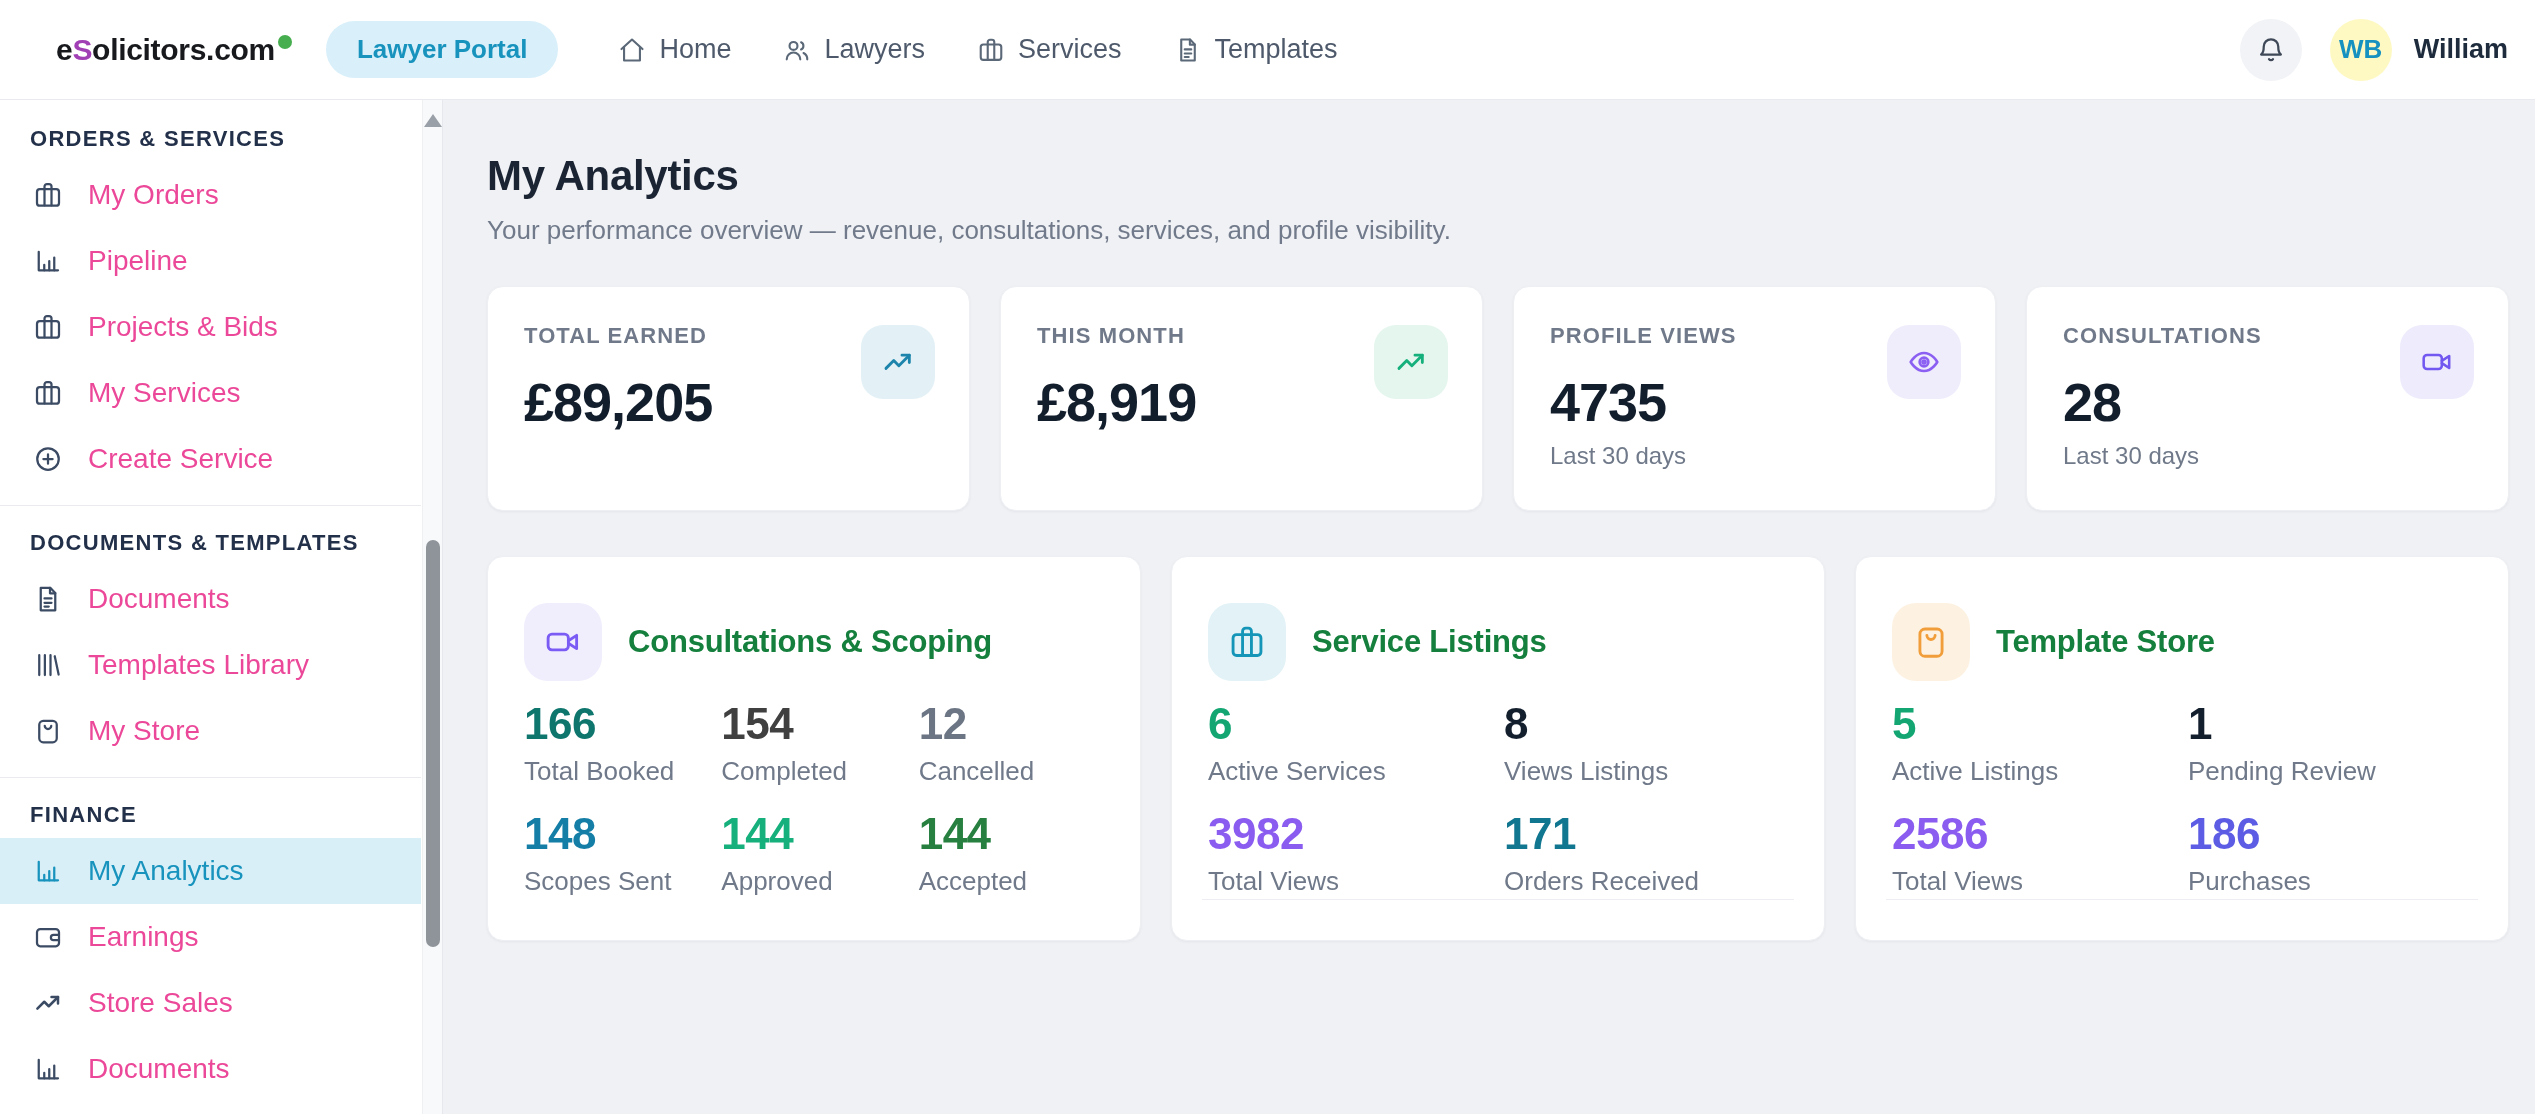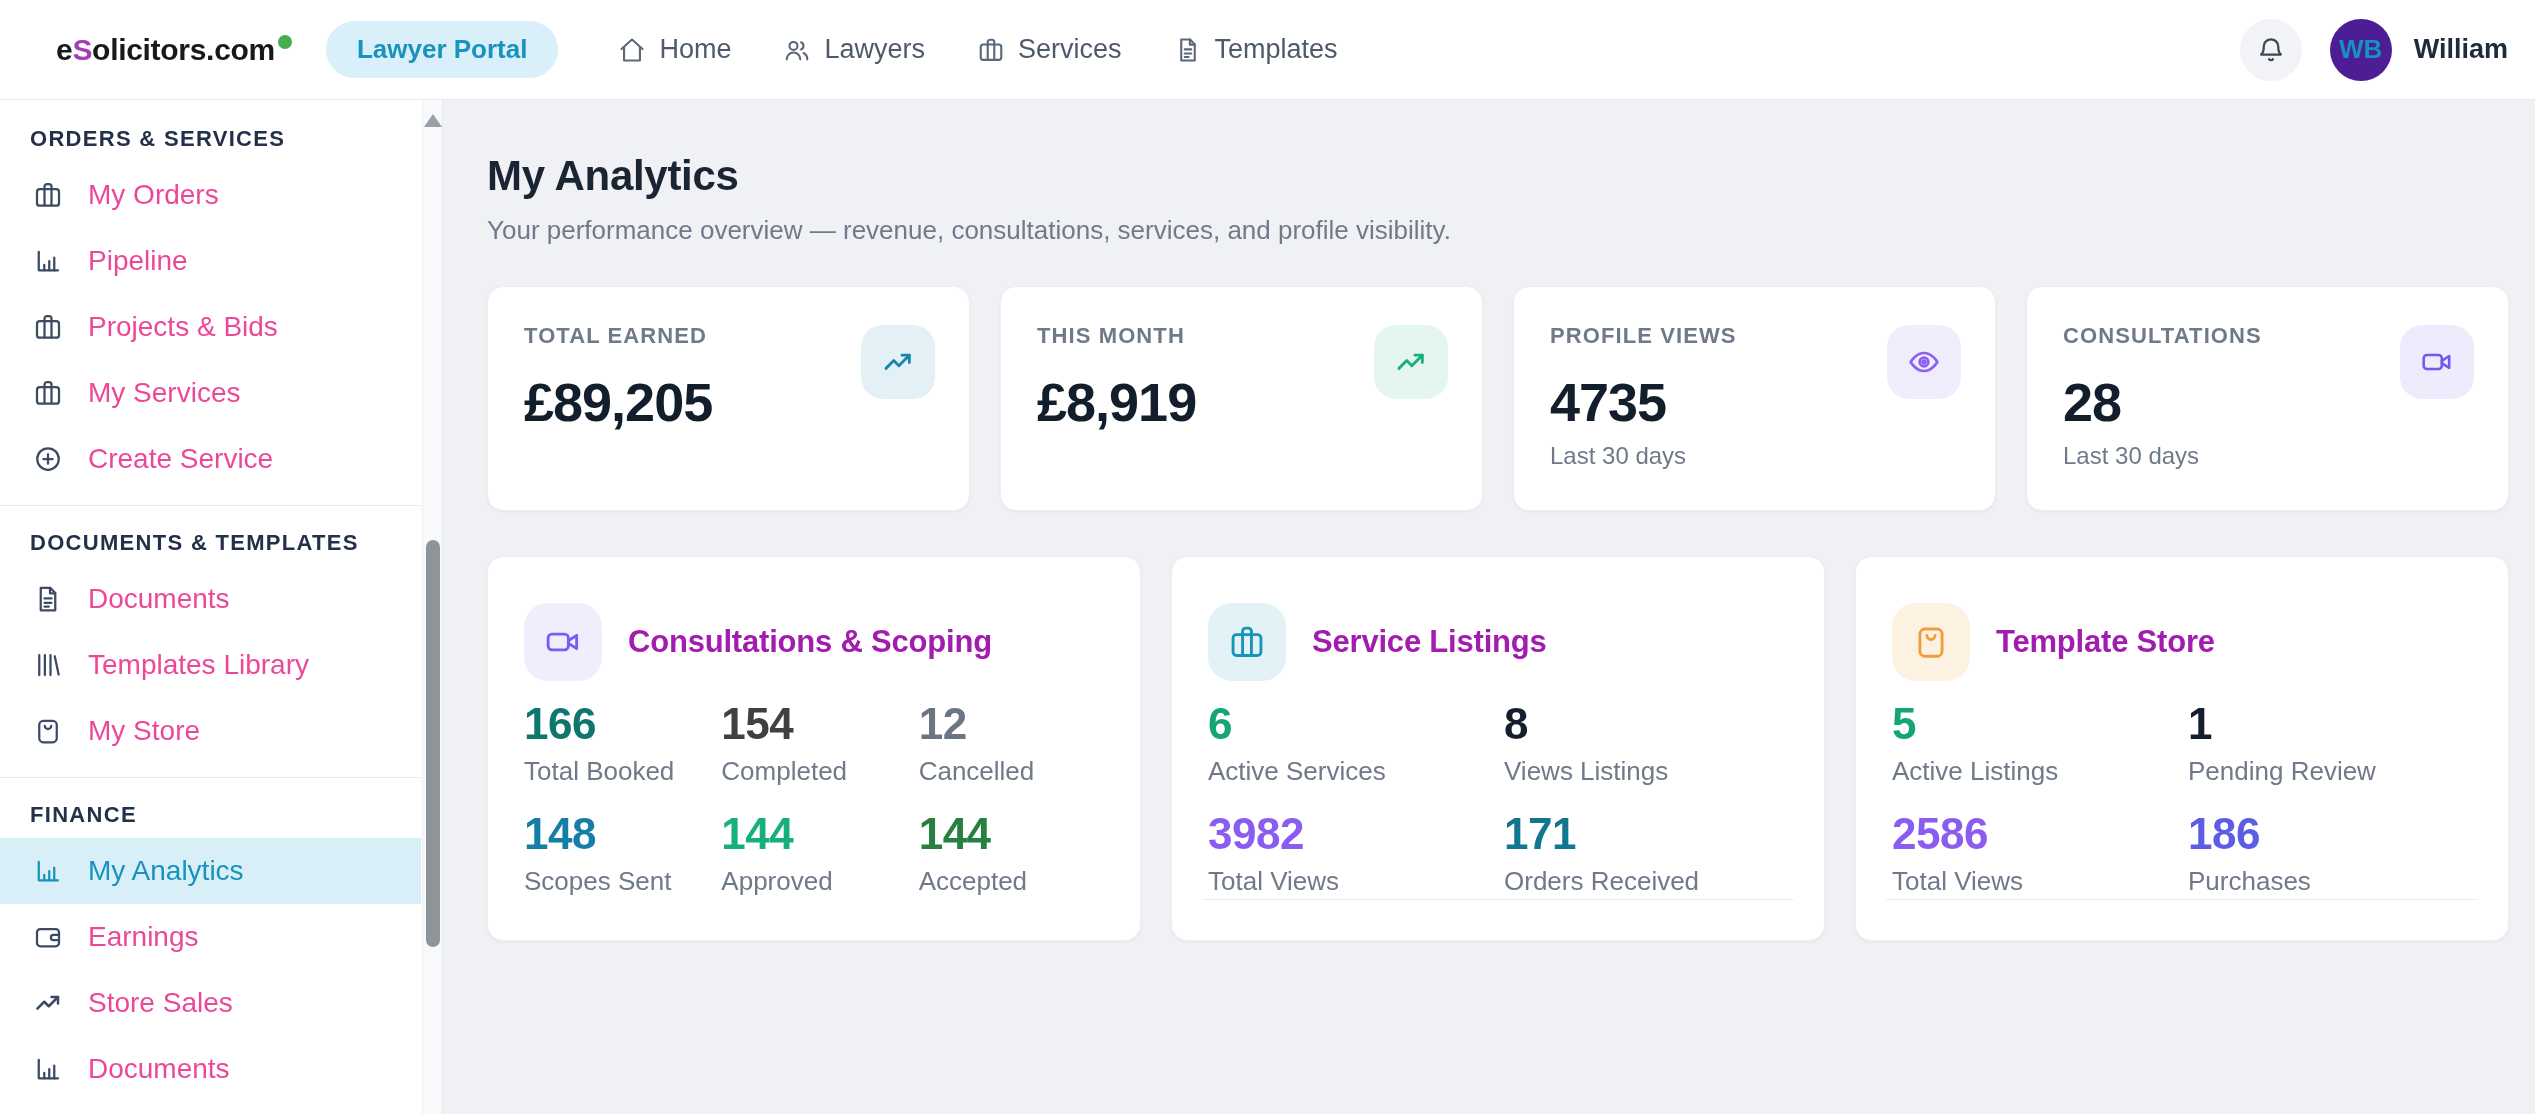--- a/index.html
+++ b/index.html
@@ -14,21 +14,21 @@
   .logo { font-size:30px; font-weight:700; color:#17191d; letter-spacing:-.3px; display:flex; align-items:flex-start; cursor:pointer; }
   .logo .accent { color:#a13fb5; }
   .logo .dot { width:14px; height:14px; border-radius:50%; background:#46ae4f; margin:2px 0 0 3px; }
   .portal-badge { margin-left:34px; background:#d9effa; color:#1793bd; font-size:26px; font-weight:700; padding:13px 31px; border-radius:999px; white-space:nowrap;text-align:center; }
   .nav { display:flex; align-items:center; gap:52px; margin-left:60px; }
   .nav-item { display:flex; align-items:center; gap:13px; font-size:27px; color:#4e5a6b; cursor:pointer; }
   .nav-item .ic { width:28px; height:28px; color:#5b6878; }
   .top-right { margin-left:auto; display:flex; align-items:center; }
   .bell-btn { width:62px; height:62px; border-radius:50%; background:#f2f3f6; display:grid; place-items:center; color:#3e4857; cursor:pointer; }
   .bell-btn .ic { width:30px; height:30px; }
-  .avatar { width:62px; height:62px; border-radius:50%; background:#4c1d95; display:grid; place-items:center; color:#1691c0; font-size:26px; font-weight:700; margin-left:28px; cursor:pointer; }
+  .avatar { width:62px; height:62px; border-radius:50%; background:#fef9c3; display:grid; place-items:center; color:#1691c0; font-size:26px; font-weight:700; margin-left:28px; cursor:pointer; }
   .username { font-size:27px; font-weight:700; color:#1d2b3c; margin-left:22px; cursor:pointer; }
 
   
   .shell { display:flex; height:1014px; }
 
   
   .sidebar { width:443px; background:#fff; border-right:1px solid #e6e8ed; position:relative; padding:2px 21px 0 0; }
   .sec-title { font-size:22px; font-weight:700; color:#233049; letter-spacing:1.3px; margin:24px 0 10px 30px; white-space:nowrap; }
   .side-item { display:flex; align-items:center; height:66px; padding-left:33px; gap:25px; font-size:28px; color:#ec4899; cursor:pointer; }
   .side-item .ic { width:30px; height:30px; color:#3c4b64; flex:none; }
@@ -50,21 +50,21 @@
   .stat-value { margin-top:22px; font-size:54px; font-weight:700; color:#131e2d; letter-spacing:-1px; }
   .stat-note { position:absolute; left:36px; bottom:40px; font-size:24px; color:#6f7989; }
   .stat-ic { position:absolute; top:38px; right:34px; width:74px; height:74px; border-radius:22px; display:grid; place-items:center; }
   .stat-ic .ic { width:34px; height:34px; }
 
   .detail-row { margin-top:45px; display:grid; grid-template-columns:repeat(3,1fr); gap:30px; }
   .detail-card { background:#fff; border:1px solid #edeff3; border-radius:16px; height:385px; padding:0 36px; position:relative; box-shadow:0 1px 3px rgba(17,24,39,.05); }
   .dc-head { display:flex; align-items:center; gap:26px; padding-top:46px; }
   .dc-ic { width:78px; height:78px; border-radius:24px; display:grid; place-items:center; flex:none; }
   .dc-ic .ic { width:38px; height:38px; }
-  .dc-title { font-size:31px; font-weight:700; color:#a21caf; letter-spacing:-.2px; }
+  .dc-title { font-size:31px; font-weight:700; color:#15803d; letter-spacing:-.2px; }
   .dc-stats { margin-top:18px; display:grid; row-gap:22px; column-gap:12px; }
   .cols-3 { grid-template-columns:1fr 1fr 1fr; }
   .cols-2 { grid-template-columns:1fr 1fr; }
   .ds-value { font-size:44px; font-weight:700; letter-spacing:-.5px; }
   .ds-label { font-size:26px; color:#6f7989; margin-top:7px; }
   .dc-footline { position:absolute; left:30px; right:30px; bottom:40px; height:1px; background:#eceef2; }
 </style>
 </head>
 <body>
 

